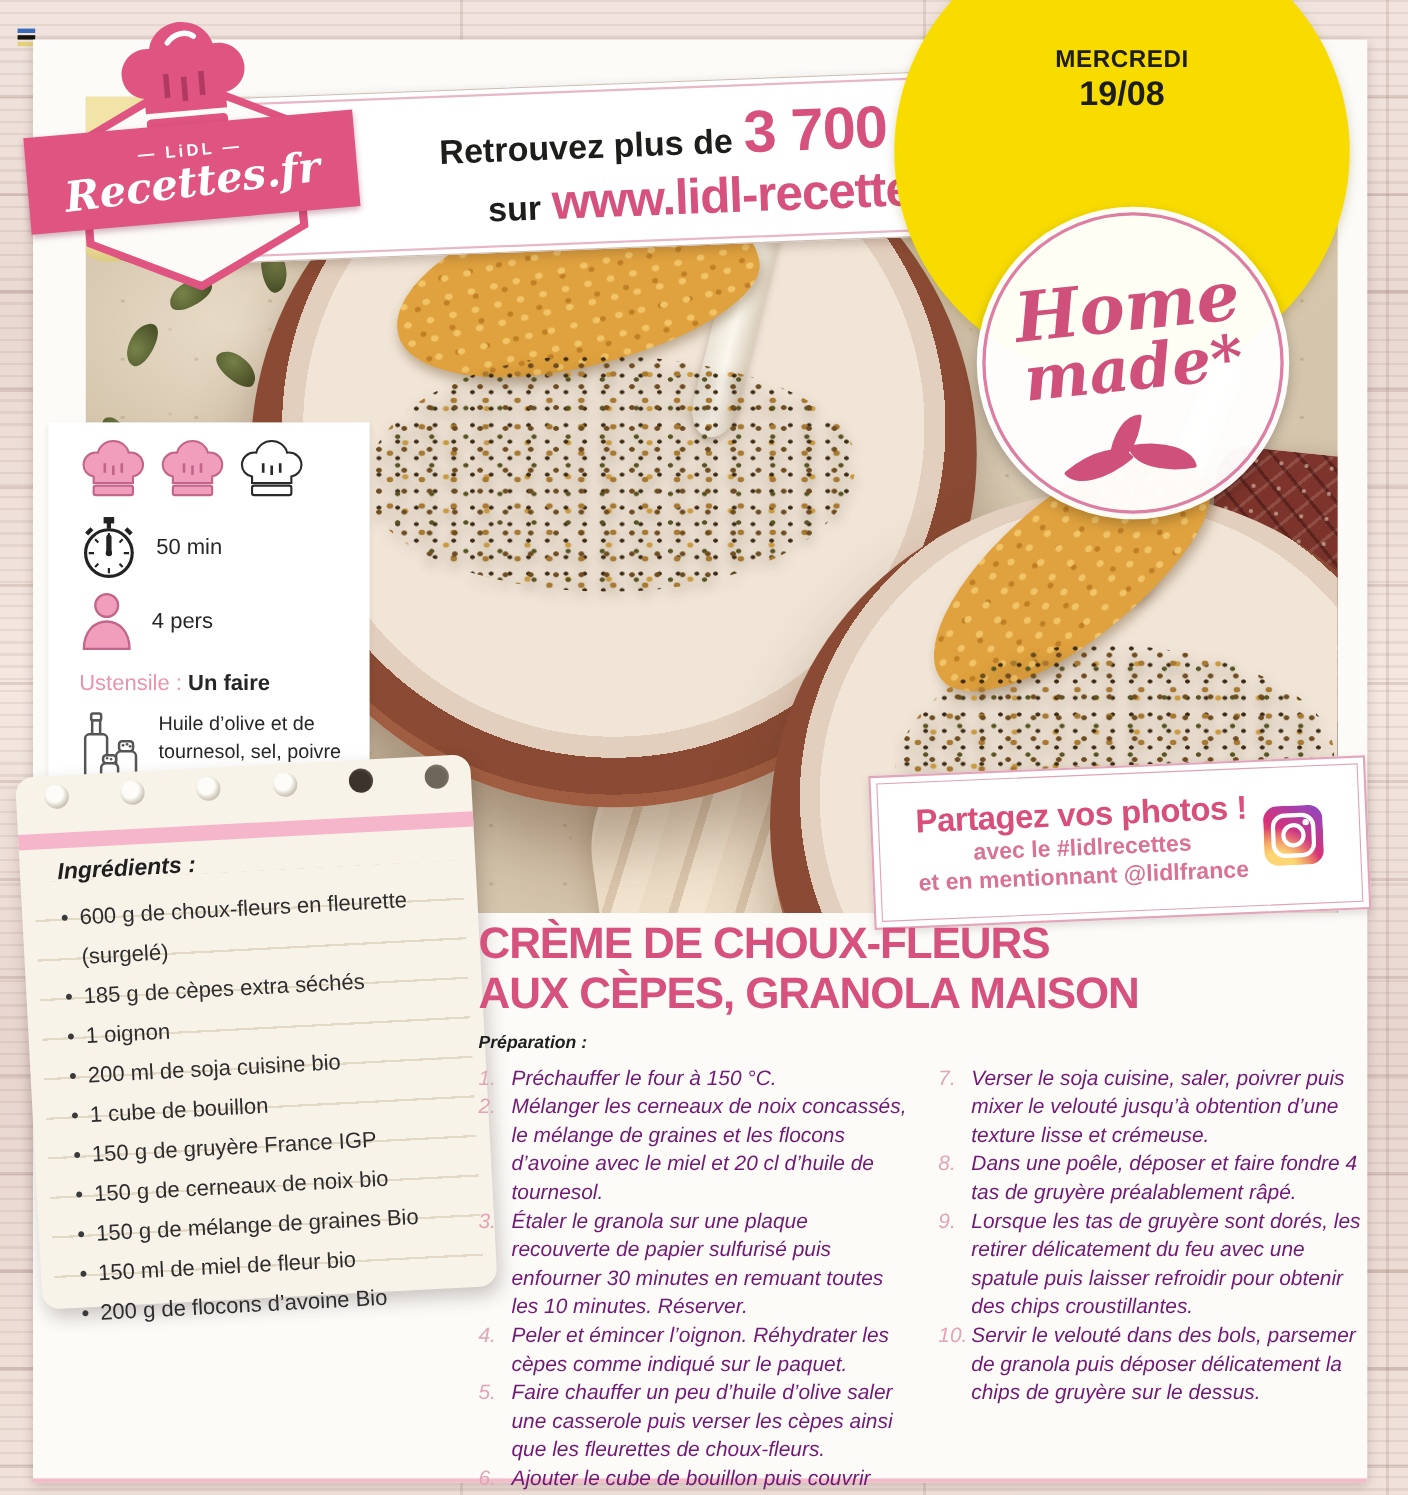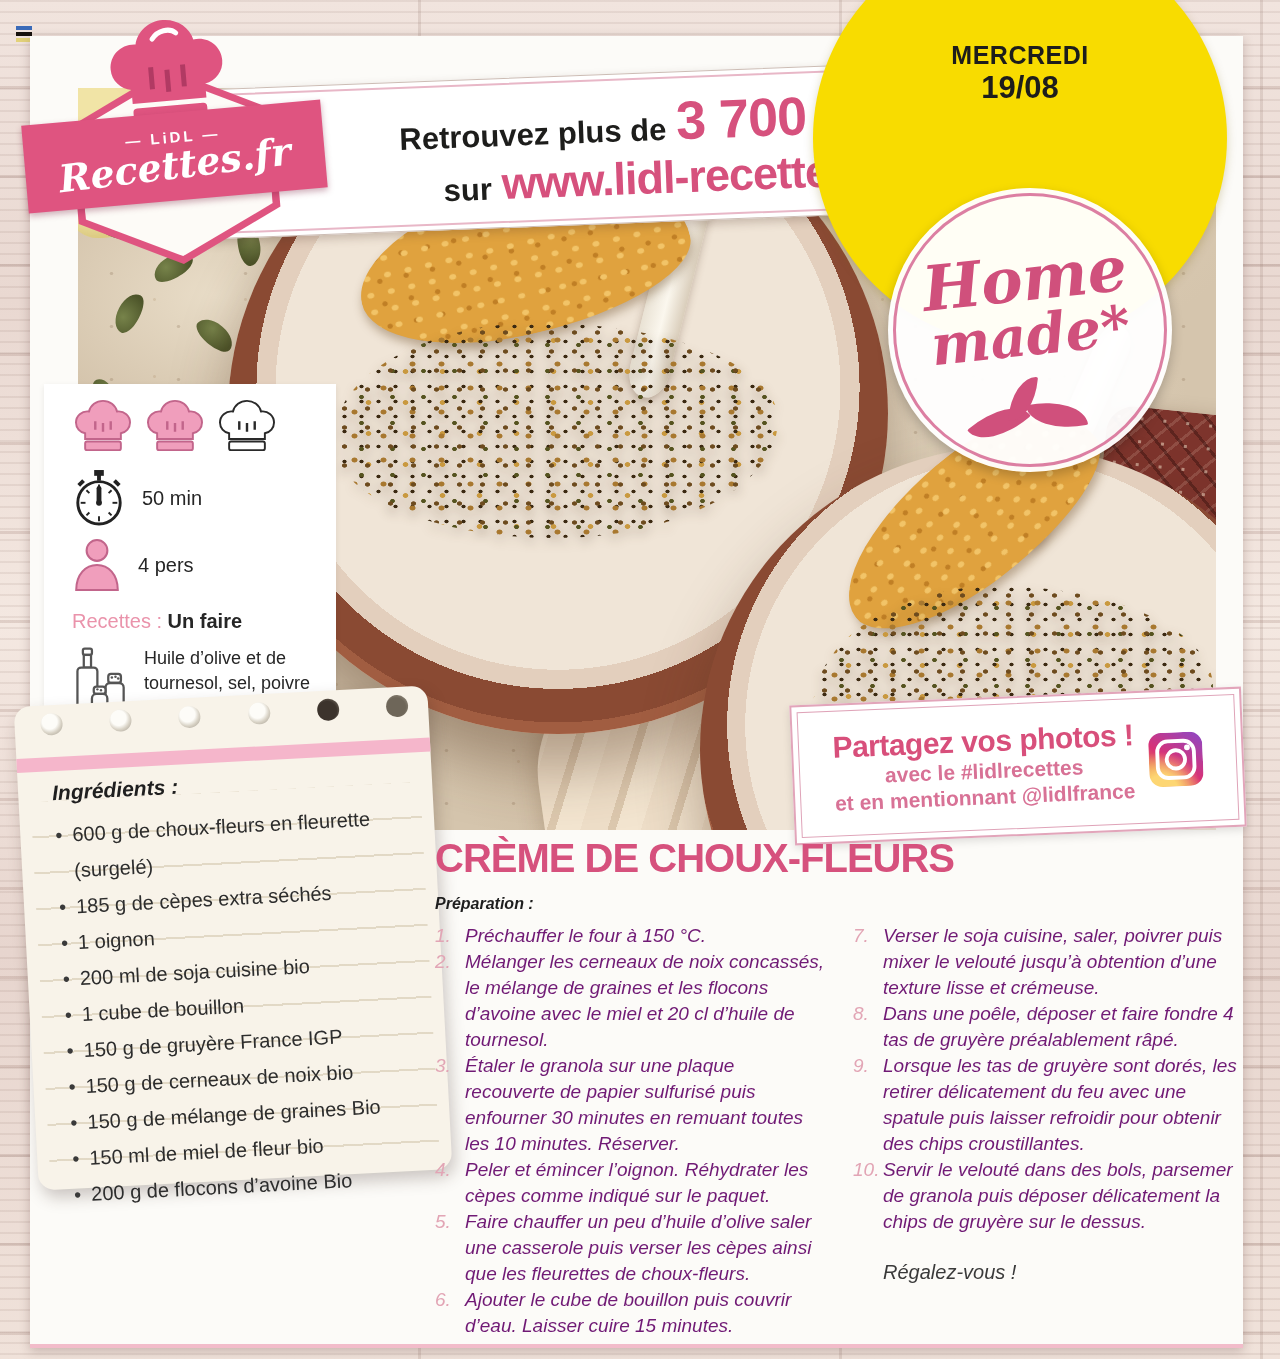--- a/index.html
+++ b/index.html
@@ -166,21 +166,21 @@
     box-shadow:0 3px 6px rgba(120,30,60,.35);display:flex;flex-direction:column;align-items:center;
     justify-content:center;}
   .ribbon-brand{font-size:15px;font-weight:800;color:#fff;letter-spacing:3px;}
   .ribbon-name{font-family:"DejaVu Serif",serif;font-style:italic;font-weight:bold;font-size:38px;
     color:#fff;line-height:40px;transform:rotate(-2deg);}
 
   
   .yellow-circle{position:absolute;left:813px;top:-69px;width:414px;height:414px;border-radius:50%;
     background:#f8dc00;display:flex;flex-direction:column;align-items:center;padding-top:110px;
     box-shadow:0 4px 10px rgba(120,100,0,.25);}
-  .date-day{font-size:25px;font-weight:800;color:#1d1d1b;letter-spacing:.5px;}
+  .date-day{font-size:22px;font-weight:800;color:#1d1d1b;letter-spacing:.5px;}
   .date-num{font-size:31px;font-weight:800;color:#1d1d1b;}
 
   
   .homemade{position:absolute;left:888px;top:188px;width:284px;height:284px;border-radius:50%;
     background:rgba(255,255,255,.96);box-shadow:0 5px 12px rgba(0,0,0,.22);}
   .homemade::before{content:"";position:absolute;inset:5px;border:3px solid #dc7fa2;border-radius:50%;}
   .homemade-inner{position:absolute;inset:0;display:flex;flex-direction:column;align-items:center;
     justify-content:center;transform:rotate(-6deg);padding-bottom:46px;}
   .hm-line1{font-family:"DejaVu Serif",serif;font-style:italic;font-weight:bold;font-size:62px;
     color:#d0507c;line-height:56px;}
@@ -277,21 +277,21 @@
         <span class="info-label">50 min</span>
       </div>
       <div class="info-row">
         <svg width="50" height="54" viewBox="0 0 48 52">
           <circle cx="24" cy="12" r="10" fill="#f09ebc" stroke="#c2658b" stroke-width="2"></circle>
           <path d="M4 50C4 35 13 26 24 26c11 0 20 9 20 24Z" fill="#f09ebc" stroke="#c2658b" stroke-width="2"></path>
         </svg>
         <span class="info-label">4 pers</span>
       </div>
       <div class="utensil-line">
-        <span class="utensil-key">Recettes :</span>
+        <span class="utensil-key">Ustensile :</span>
         <span class="utensil-val">Un faire</span>
       </div>
       <div class="pantry-row">
         <svg width="58" height="80" viewBox="0 0 64 88">
           <g fill="#fff" stroke="#555" stroke-width="2.5">
             <rect x="12" y="6" width="10" height="7" rx="2"></rect>
             <rect x="13" y="13" width="8" height="14"></rect>
             <rect x="6" y="27" width="22" height="56" rx="4"></rect>
             <rect x="40" y="34" width="14" height="10" rx="3"></rect>
             <rect x="37" y="44" width="20" height="34" rx="5"></rect>
@@ -349,20 +349,21 @@
           <rect x="9" y="9" width="38" height="38" rx="11" fill="none" stroke="#fff" stroke-width="4"></rect>
           <circle cx="28" cy="28" r="9.5" fill="none" stroke="#fff" stroke-width="4"></circle>
           <circle cx="40" cy="16" r="3" fill="#fff"></circle>
         </svg>
       </div>
     </div>
 
     <div class="recipe-text">
       <h1 class="recipe-title">
         <span>CRÈME DE CHOUX-FLEURS</span><br>
+        <span>AUX CÈPES, GRANOLA MAISON</span>
       </h1>
       <p class="prep-heading">Préparation :</p>
       <div class="steps-wrap">
         <div class="steps-col left">
           <div class="step">
             <span class="step-num">1.</span>
             <span class="step-text">Préchauffer le four à 150 °C.</span>
           </div>
           <div class="step">
             <span class="step-num">2.</span>
@@ -395,21 +396,20 @@
             <span class="step-text">Dans une poêle, déposer et faire fondre 4 tas de gruyère préalablement râpé.</span>
           </div>
           <div class="step">
             <span class="step-num">9.</span>
             <span class="step-text">Lorsque les tas de gruyère sont dorés, les retirer délicatement du feu avec une spatule puis laisser refroidir pour obtenir des chips croustillantes.</span>
           </div>
           <div class="step">
             <span class="step-num">10.</span>
             <span class="step-text">Servir le velouté dans des bols, parsemer de granola puis déposer délicatement la chips de gruyère sur le dessus.</span>
           </div>
-          <div class="closing">Régalez-vous !</div>
         </div>
       </div>
     </div>
 
     <div class="banner">
       <div class="banner-row">
         <span class="banner-black">Retrouvez plus de</span>
         <span class="banner-count">3 700</span>
         <span class="banner-black">recettes</span>
       </div>

